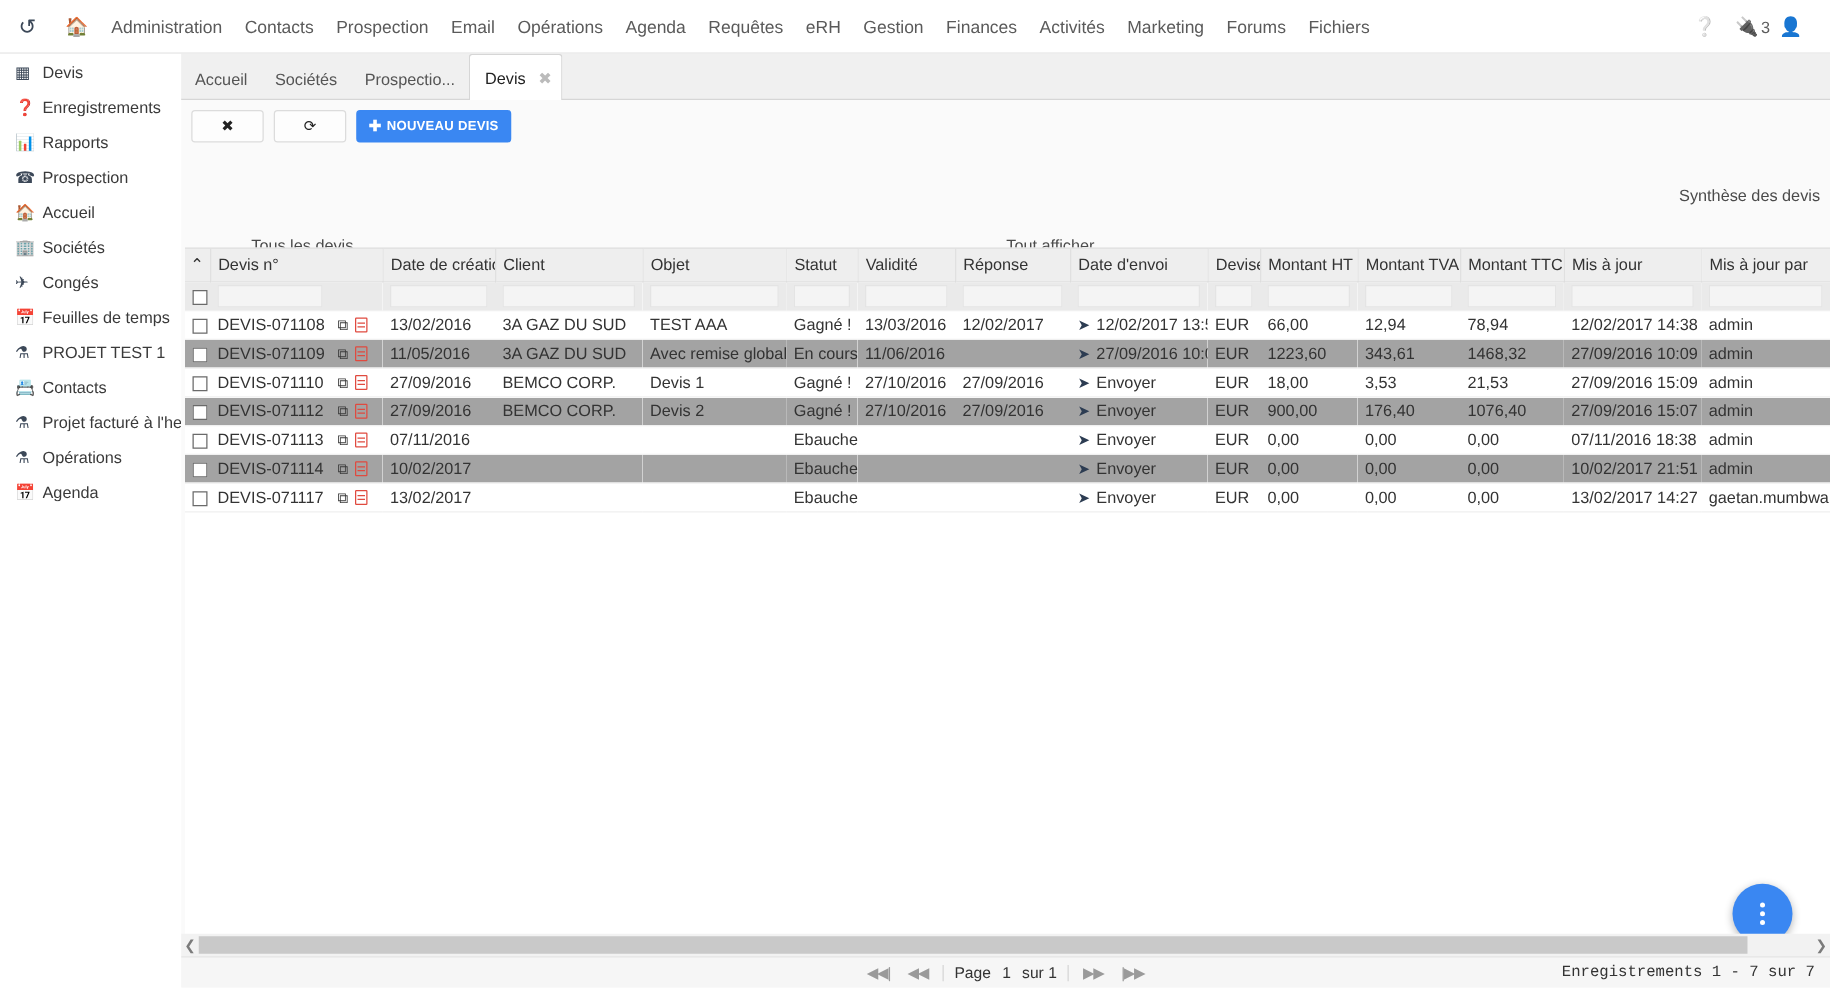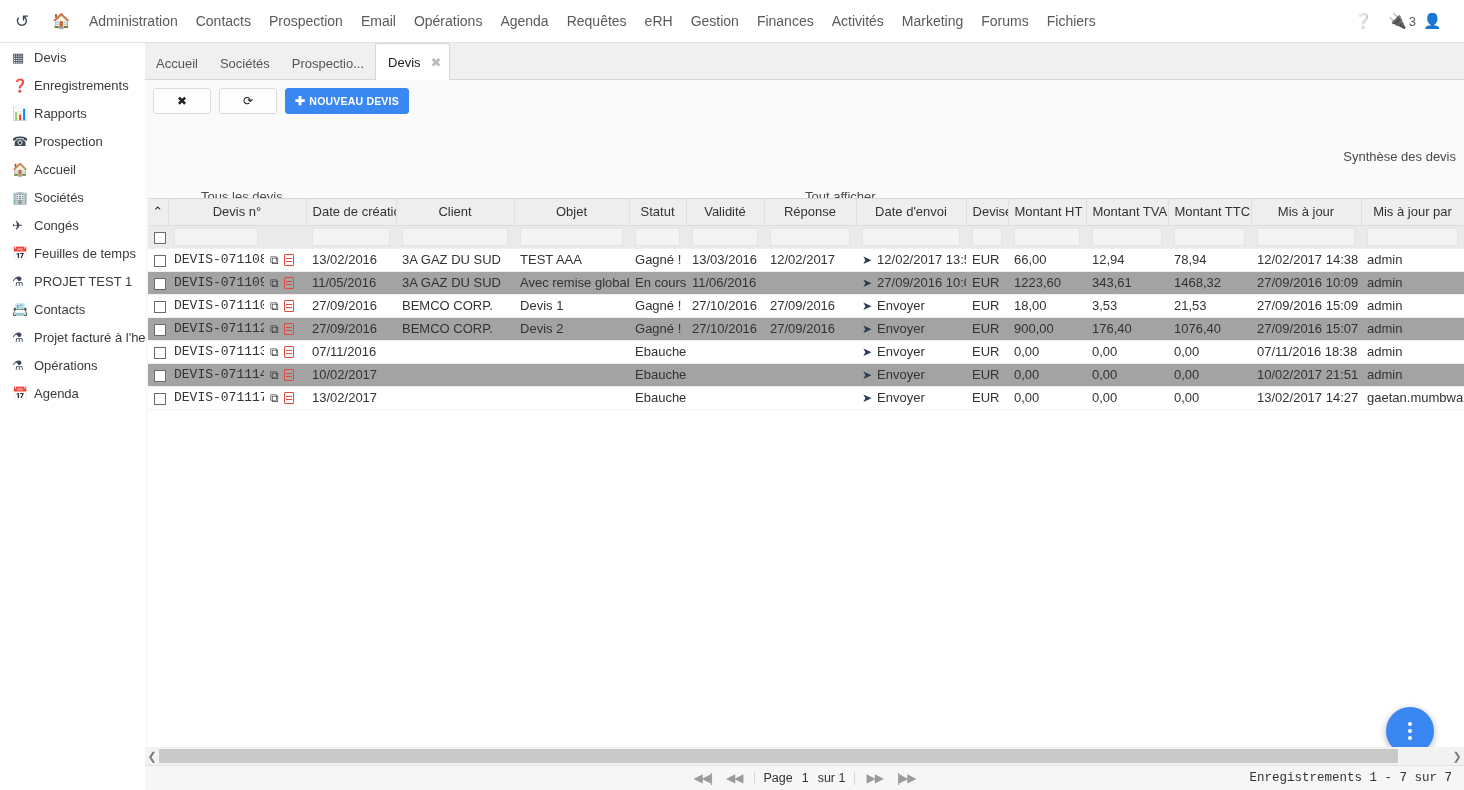--- a/index.html
+++ b/index.html
@@ -107,21 +107,21 @@
   
   #grid {
     position: absolute; top: 155px; left: 3px;
     width: 1319px; height: 552px;
     background: #fff; border-top: 1px solid #d9d9d9;
     overflow: hidden;
   }
   table.gtab { border-collapse: collapse; table-layout: fixed; width: 1316px; }
   table.gtab th {
     background: #eeeeee; height: 26px; font-weight: normal;
-    font-size: 13px; color: #333; text-align: center;
+    font-size: 13px; color: #333; text-align: left;
     padding: 0 6px; border-right: 1px solid #e0e0e0;
     border-bottom: 1px solid #dcdcdc;
     white-space: nowrap; overflow: hidden;
   }
   table.gtab th.sel { padding: 0; text-align: center; }
   .sortcaret { color: #333; font-size: 13px; }
   tr.filters td {
     background: #eaeaea; height: 22px; padding: 1px 2px;
     border-bottom: 1px solid #dcdcdc;
   }
@@ -131,21 +131,21 @@
   tr.filters td.nofilter .fbox { background: transparent; border: none; }
   tr.filters td.sel { text-align: center; background: #eaeaea; }
 
   table.gtab td {
     height: 23px; font-size: 13px; color: #333;
     padding: 0 6px; white-space: nowrap; overflow: hidden;
     border-bottom: 1px solid #f0f0f0;
   }
   tr.datarow.alt td { background: #a3a3a3; }
   td.sel { padding: 0; text-align: center; }
-  td.devisno { color: #2b3a4a; font-family: Liberation Mono, monospace; }
+  td.devisno { color: #2b3a4a; }
   td.icons { padding: 0; text-align: left; }
 
   .cbx {
     width: 12px; height: 12px; border: 1px solid #6a6a6a;
     background: #fff; display: inline-block; vertical-align: middle;
   }
   .copy-icon { color: #3b3b3b; font-size: 12px; margin-right: 5px; }
   .pdf-icon {
     display: inline-block; width: 10px; height: 12px;
     border: 1.4px solid #e04a3f; border-radius: 1px;

